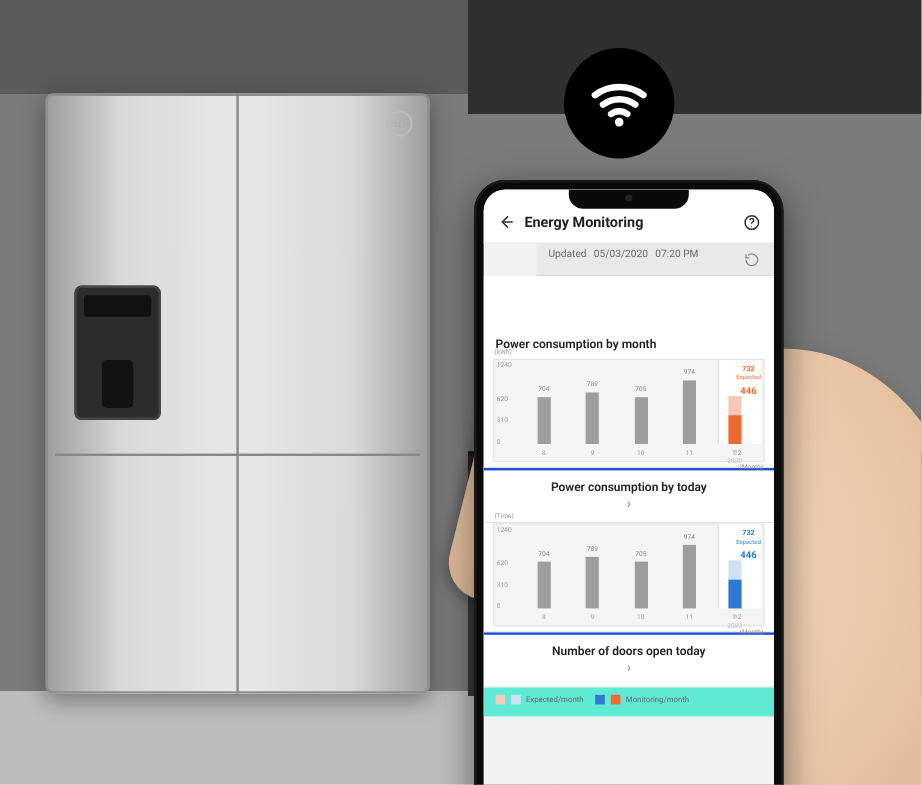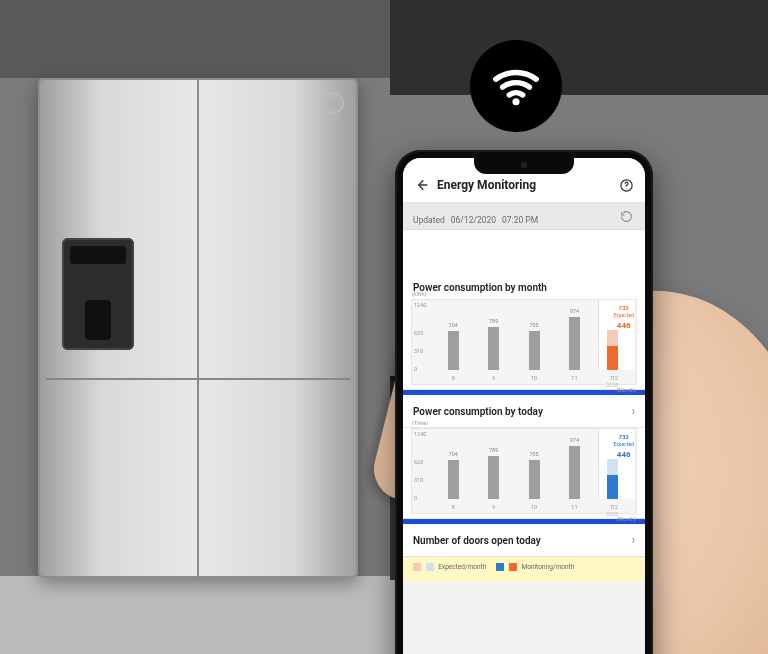--- a/index.html
+++ b/index.html
@@ -80,32 +80,33 @@
 
   
   .app-header {
     background:#fff; padding:18px 10px 8px 10px; display:flex; align-items:center; gap:6px;
     border-bottom:1px solid #e6e6e6;
   }
   .app-header .title { font-size:12px; font-weight:700; color:#222; flex:1; }
   .icon-btn { width:18px; height:18px; display:flex; align-items:center; justify-content:center; color:#444; }
 
   .updated-row {
-    background:#e9e9e9; display:flex; align-items:flex-end; gap:6px;
+    background:#e9e9e9; display:flex; align-items:flex-start; gap:6px;
     padding:4px 10px; font-size:8.5px; color:#6a6a6a;
     border-bottom:1px solid #ddd;
+    margin-left:44px;
   }
   .updated-row .spacer{flex:1;}
 
   
   .section { background:#fff; margin:0; border-bottom:1px solid #e5e5e5; }
   .sect-title { font-size:10px; font-weight:600; color:#222; padding:8px 10px 6px;margin-top:44px; }
   .link-row { display:flex; align-items:center; justify-content:space-between;
               padding:9px 10px; font-size:10px; font-weight:600; color:#222;
-              border-top:5px solid #1d4ed8; }
+              border-top:2px solid #1d4ed8;flex-direction:column; }
   .chev { color:#9a9a9a; font-size:12px; }
 
   
   .chart-wrap { padding:0 8px 4px 8px; }
   .chart {
     position:relative; height:86px; background:#f5f5f5;
     border:1px solid #e5e5e5; display:flex; gap:2px; align-items:flex-end;
     padding:4px 2px 14px 22px;
   }
   .chart .ylab { position:absolute; left:2px; font-size:5.5px; color:#999; }
@@ -121,21 +122,21 @@
   .forecast-zone .stack { position:absolute; left:8px; bottom:0; width:11px; display:flex; flex-direction:column-reverse;}
   .forecast-zone .pale { width:100%;}
   .forecast-zone .solid { width:100%;}
   .forecast-zone .fx { position:absolute; bottom:-11px; left:11px; font-size:5.5px; color:#999;}
   .forecast-zone .fx-year { position:absolute; bottom:-18px; left:7px; font-size:5.5px; color:#bbb;}
   .callout { position:absolute; right:2px; font-size:6px; line-height:1.25; text-align:center;}
   .callout .exp-n { font-weight:700;}
   .callout .exp-t { font-size:5px; }
   .callout .acc-n { font-weight:700; font-size:8px;}
 
-  .legend { display:flex; gap:10px; align-items:center; padding:6px 10px 10px; font-size:6.5px; color:#666; background:#fef9c3;}
+  .legend { display:flex; gap:10px; align-items:center; padding:6px 10px 10px; font-size:6.5px; color:#666; background:#5eead4;}
   .swatch { width:8px; height:8px; display:inline-block; margin-right:3px; vertical-align:middle;}
 
   
   .navbar { margin-top:auto; height:30px; background:#fff; border-top:1px solid #ddd;
             display:flex; align-items:center; justify-content:space-around;}
   .nav-icon { width:14px; height:14px; }
 
 </style>
 </head>
 <body>
@@ -185,21 +186,21 @@
           <svg viewBox="0 0 24 24" width="15" height="15" fill="none" stroke="#333" stroke-width="2">
               <circle cx="12" cy="12" r="9"></circle>
               <path d="M9.5 9a2.5 2.5 0 1 1 3.5 2.3c-.9.4-1.5 1-1.5 2.2"></path>
               <circle cx="11.5" cy="17" r="0.8" fill="#333" stroke="none"></circle>
             </svg>
         </span>
       </div>
 
       <div class="updated-row">
         <span>Updated</span>
-        <span>06/12/2020</span>
+        <span>05/03/2020</span>
         <span>07:20 PM</span>
         <span class="spacer"></span>
         <span class="icon-btn">
           <svg viewBox="0 0 24 24" width="13" height="13" fill="none" stroke="#888" stroke-width="2">
               <path d="M3 12a9 9 0 1 0 3-6.7"></path>
               <path d="M3 4v5h5"></path>
             </svg>
         </span>
       </div>
 

